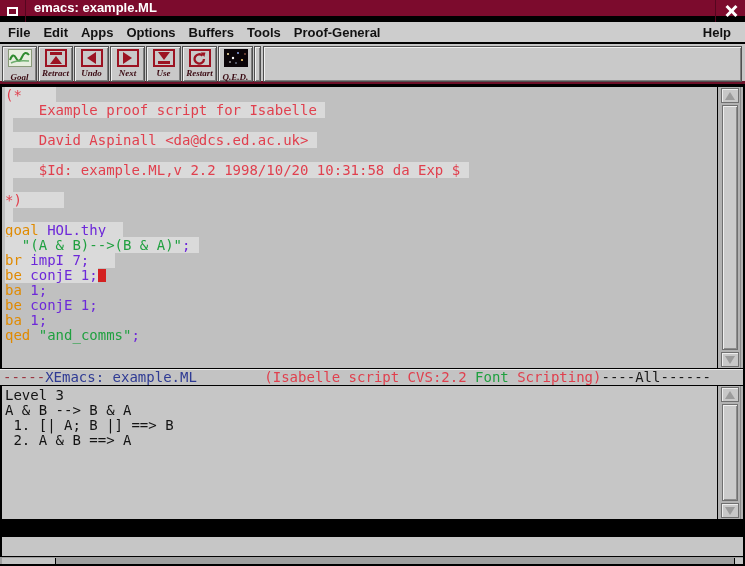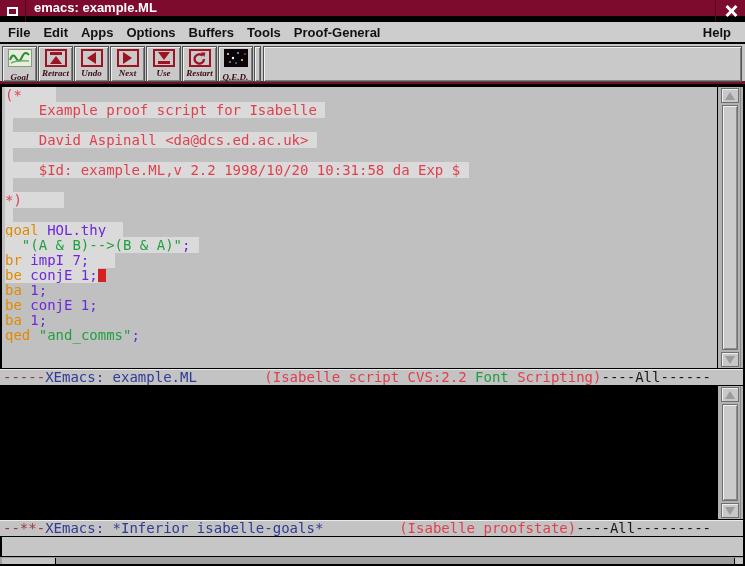--- a/index.html
+++ b/index.html
@@ -237,34 +237,39 @@
       </div>
       <div class="vs-thumb"></div>
       <div class="vs-arrow down">
         <div class="vs-tri-down"></div>
       </div>
     </div>
   </div>
 
   <div class="modeline" style="top:368px;"><span class="ml-d">-----</span><span class="ml-b">XEmacs: example.ML</span><span class="ml-p">        </span><span class="ml-r">(Isabelle script CVS:2.2 </span><span class="ml-g">Font</span><span class="ml-r"> Scripting)</span><span class="ml-p">----All------</span></div>
 
+  <div class="goals-buffer">
+      <div class="bline">Level 3</div>
+      <div class="bline">A &amp; B --&gt; B &amp; A</div>
+      <div class="bline"> 1. [| A; B |] ==&gt; B</div>
+      <div class="bline"> 2. A &amp; B ==&gt; A</div>
+    </div>
 
   <div class="vscroll" style="top:386px;height:133px;">
     <div class="vs-inner">
       <div class="vs-arrow up">
         <div class="vs-tri-up"></div>
       </div>
       <div class="vs-thumb"></div>
       <div class="vs-arrow down">
         <div class="vs-tri-down"></div>
       </div>
     </div>
   </div>
 
-  <div class="modeline" style="top:519px;"><span class="ml-d">--**-</span><span class="ml-b">XEmacs: *Inferior isabelle-goals*</span><span class="ml-p">         </span><span class="ml-r">(Isabelle proofstate)</span><span class="ml-p">----All---------</span></div>
 
   <div class="echo-area"></div>
 
   <div class="bottom-strip">
     <div class="bs-left"></div>
     <div class="bs-right"></div>
   </div>
 
 </div>
 

